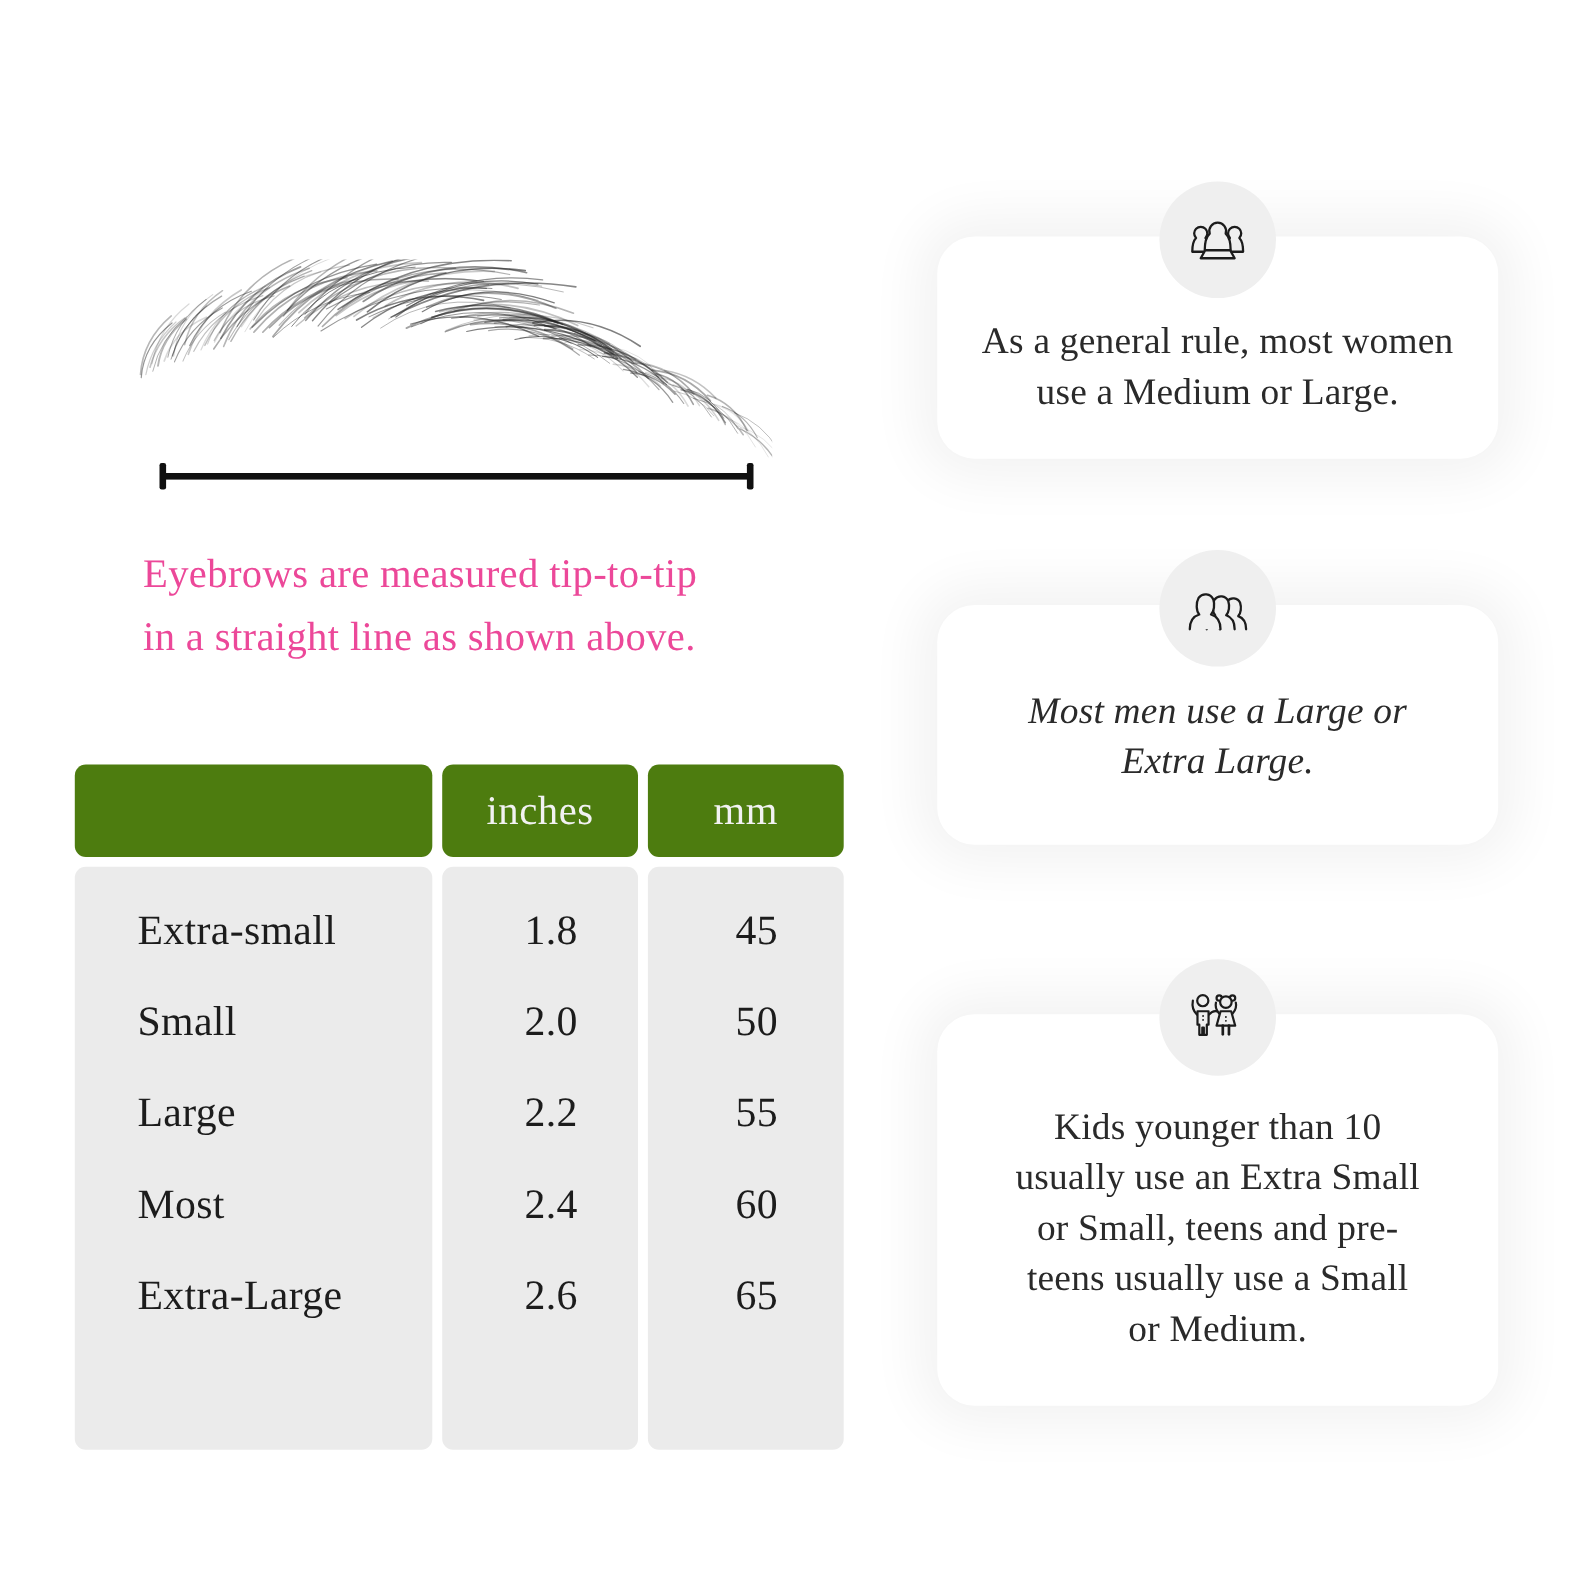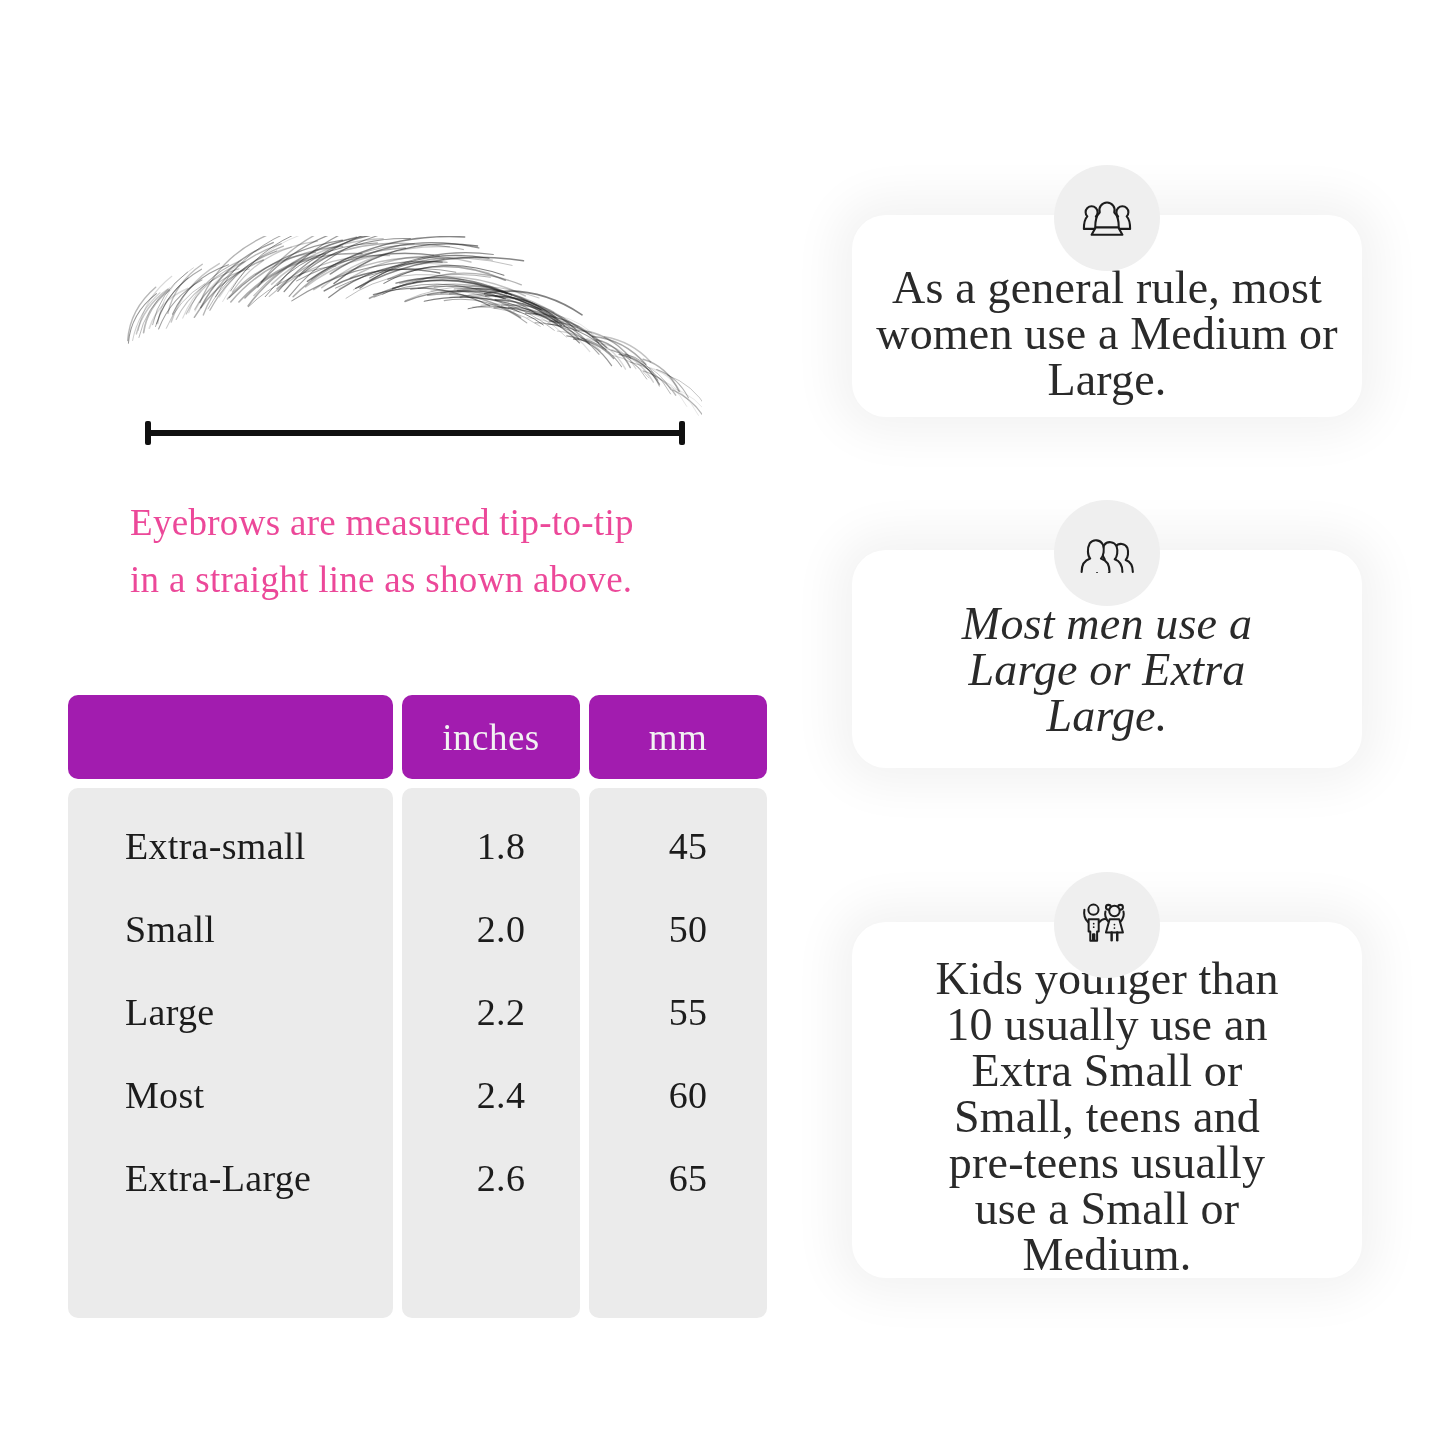--- a/index.html
+++ b/index.html
@@ -12,36 +12,36 @@
   .measure-line{position:absolute;left:145px;top:421px;width:540px;height:24px;}
   .measure-line .bar{position:absolute;left:2px;right:2px;top:9px;height:6px;background:#101010;}
   .measure-line .tick{position:absolute;top:0;width:6px;height:24px;background:#101010;border-radius:2px;}
   .measure-line .tick.left{left:0;}
   .measure-line .tick.right{right:0;}
   .caption{position:absolute;left:130px;top:494px;font-size:37px;line-height:57px;
     color:#ec4899;letter-spacing:0.3px;white-space:nowrap;}
   
   .size-table{position:absolute;left:68px;top:695px;display:grid;
     grid-template-columns:325px 178px 178px;column-gap:9px;row-gap:9px;}
-  .th{height:84px;background:#a21caf;border-radius:10px;display:flex;align-items:center;
+  .th{height:84px;background:#4d7c0f;border-radius:10px;display:flex;align-items:center;
     justify-content:center;color:#f2f2f2;font-size:37px;letter-spacing:0.5px;}
   .tcol{height:530px;background:#ebebeb;border-radius:10px;padding-top:16px;box-sizing:border-box;}
   .cell{height:83px;display:flex;align-items:center;font-size:38px;color:#1c1c1c;letter-spacing:0.3px;padding-left:20px;}
   .cell.lbl{padding-left:57px;justify-content:flex-start;}
   .cell.val{justify-content:center;}
   
   .card{position:absolute;left:852px;width:510px;background:#ffffff;border-radius:34px;
     box-shadow:0 0 46px 18px rgba(0,0,0,0.05);display:flex;flex-direction:column;
     align-items:center;justify-content:center;box-sizing:border-box;}
   .card-1{top:215px;height:202px;padding-top:36px;}
   .card-2{top:550px;height:218px;padding-top:22px;font-style:italic;}
   .card-3{top:922px;height:356px;padding-top:34px;}
   .icon-circle{position:absolute;top:-50px;left:50%;margin-left:-53px;width:106px;height:106px;
     border-radius:50%;background:#efefef;display:flex;align-items:center;justify-content:center;}
-  .card-text{margin:0;text-align:center;font-size:46px;line-height:46px;color:#2a2a2a;letter-spacing:0.2px;}
+  .card-text{margin:0;text-align:center;font-size:34px;line-height:46px;color:#2a2a2a;letter-spacing:0.2px;}
   .card-1 .card-text{max-width:470px;}
   .card-2 .card-text{max-width:400px;}
   .card-3 .card-text{max-width:372px;}
   .ic{stroke:#1c1c1c;fill:none;stroke-width:2.3;stroke-linecap:round;stroke-linejoin:round;}
   .ic .fill{fill:#efefef;}
   .ic .dot{fill:#1c1c1c;stroke:none;}
 </style>
 </head>
 <body>
 

